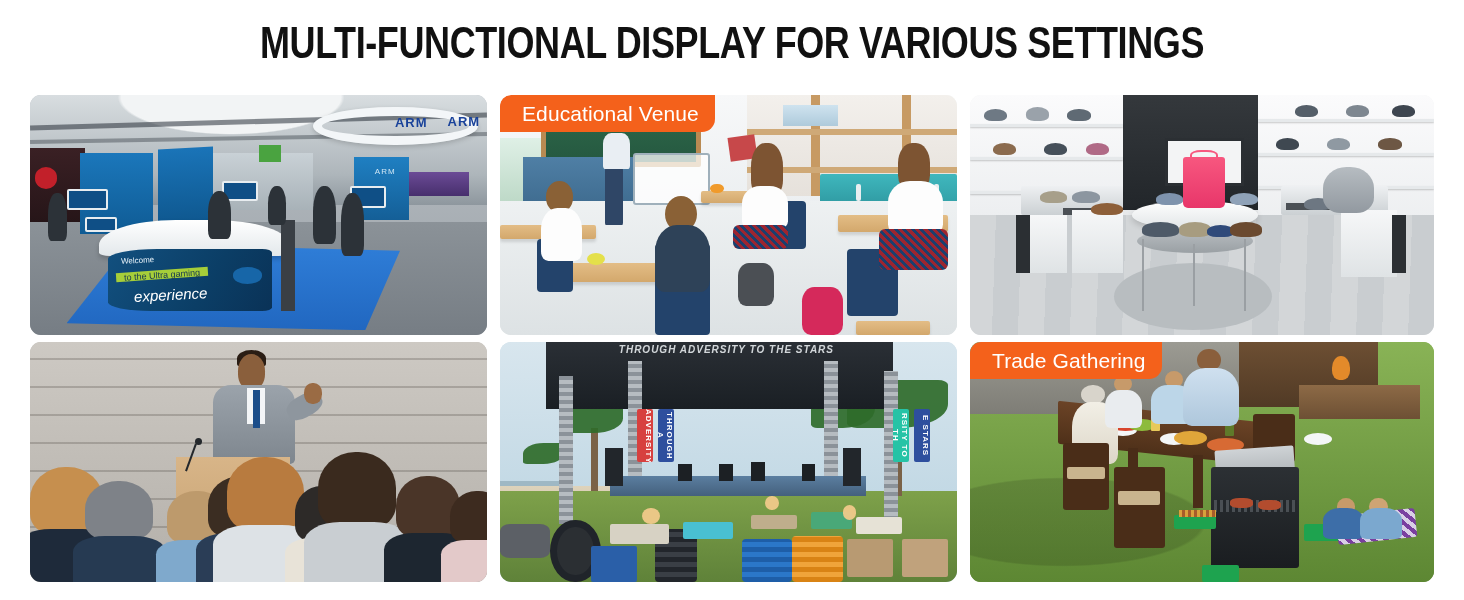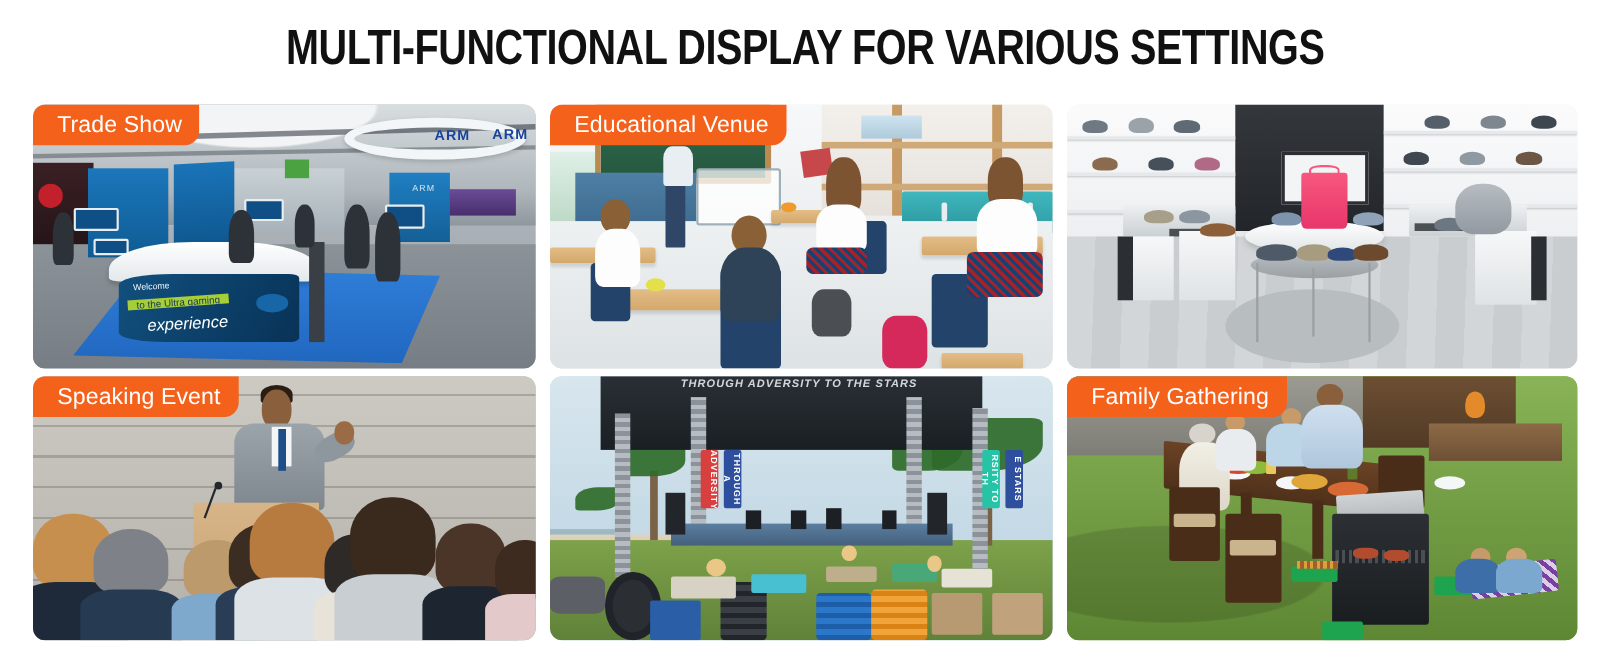--- a/index.html
+++ b/index.html
@@ -275,21 +275,20 @@
           <div class="L t3">experience</div>
           <div class="L intel"></div>
         </div>
         <div class="L tower" style="left:55%;top:52%;width:3%;height:38%;"></div>
         <div class="L person" style="left:39%;top:40%;width:5%;height:20%;"></div>
         <div class="L person" style="left:62%;top:38%;width:5%;height:24%;"></div>
         <div class="L person" style="left:68%;top:41%;width:5%;height:26%;"></div>
         <div class="L person" style="left:4%;top:41%;width:4%;height:20%;"></div>
         <div class="L person" style="left:52%;top:38%;width:4%;height:16%;"></div>
       </div>
-      <div class="badge">Trade Show</div>
     </div>
 
     <div class="panel p2">
       <div class="scene">
         <div class="L wallTop"></div>
         <div class="L window"></div>
         <div class="L board"></div>
         <div class="L boardtxt">Pa.b</div>
         <div class="L shelfUnit"></div>
         <div class="L shelfPost" style="right:30%;top:0;width:2%;height:42%;"></div>
@@ -435,21 +434,20 @@
         </div>
         <div class="aud" style="left:80%;width:14%;height:44%;">
           <div class="h" style="background:#4a3528;"></div>
           <div class="s" style="background:#1d2630;"></div>
         </div>
         <div class="aud" style="left:92%;width:12%;height:38%;">
           <div class="h" style="background:#3d2b1f;"></div>
           <div class="s" style="background:#e3c9c9;"></div>
         </div>
       </div>
-      <div class="badge">Speaking Event</div>
     </div>
 
     <div class="panel p5">
       <div class="scene">
         <div class="L sky"></div>
         <div class="L sea"></div>
         <div class="L sand"></div>
         <div class="L grass"></div>
 
         <div class="L trunk" style="left:20%;top:36%;width:1.4%;height:26%;"></div>
@@ -545,17 +543,17 @@
         <div class="L green" style="right:20%;top:76%;width:8%;height:7%;"></div>
         <div class="L green" style="left:50%;bottom:0%;width:8%;height:7%;"></div>
         <div class="L" style="left:45%;top:70%;width:8%;height:3%;background:repeating-linear-gradient(90deg,#d8a13c 0 3px,#a85c2a 3px 6px);"></div>
 
         <div class="L blanket"></div>
         <div class="L per-head" style="right:17%;bottom:28%;width:4%;height:7%;background:#c79a6a;"></div>
         <div class="L per-body" style="right:15%;bottom:18%;width:9%;height:13%;background:#3d6ea8;"></div>
         <div class="L per-head" style="right:10%;bottom:28%;width:4%;height:7%;background:#cfa474;"></div>
         <div class="L per-body" style="right:7%;bottom:18%;width:9%;height:13%;background:#7ba8cf;"></div>
       </div>
-      <div class="badge">Family Gathering</div>
+      <div class="badge">Trade Gathering</div>
     </div>
 
   </div>
 </div>
 
 </body></html>

